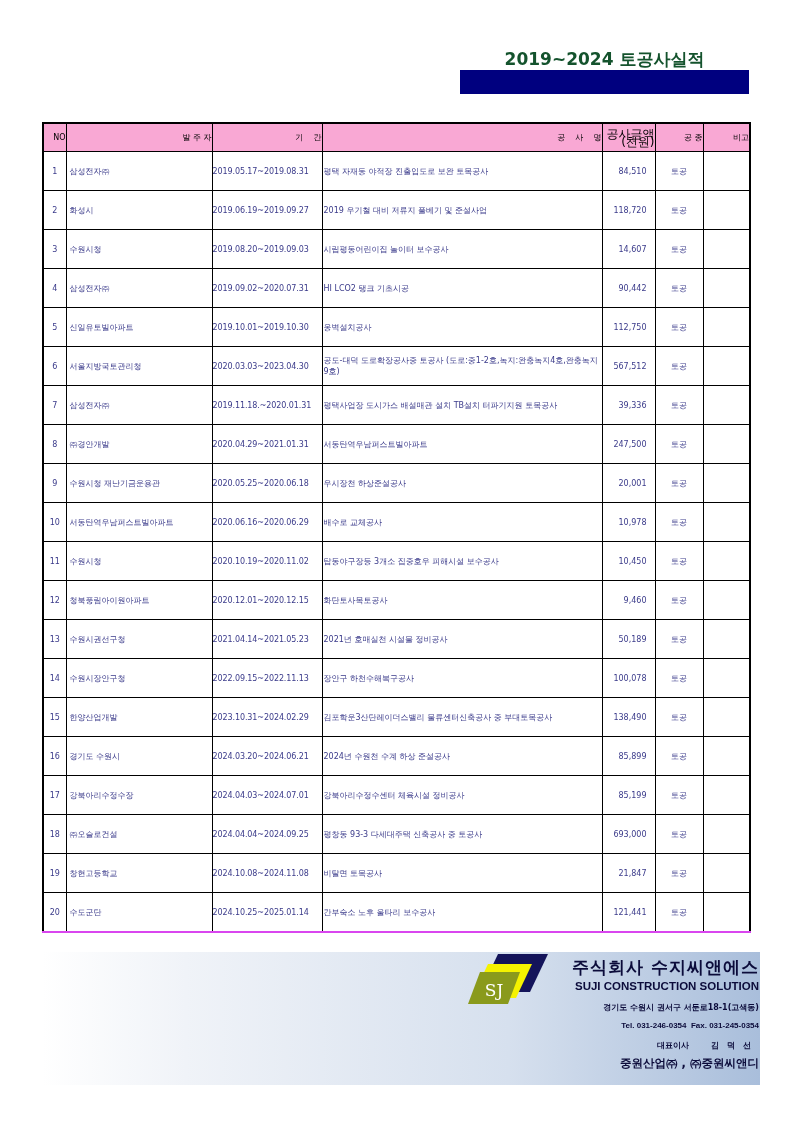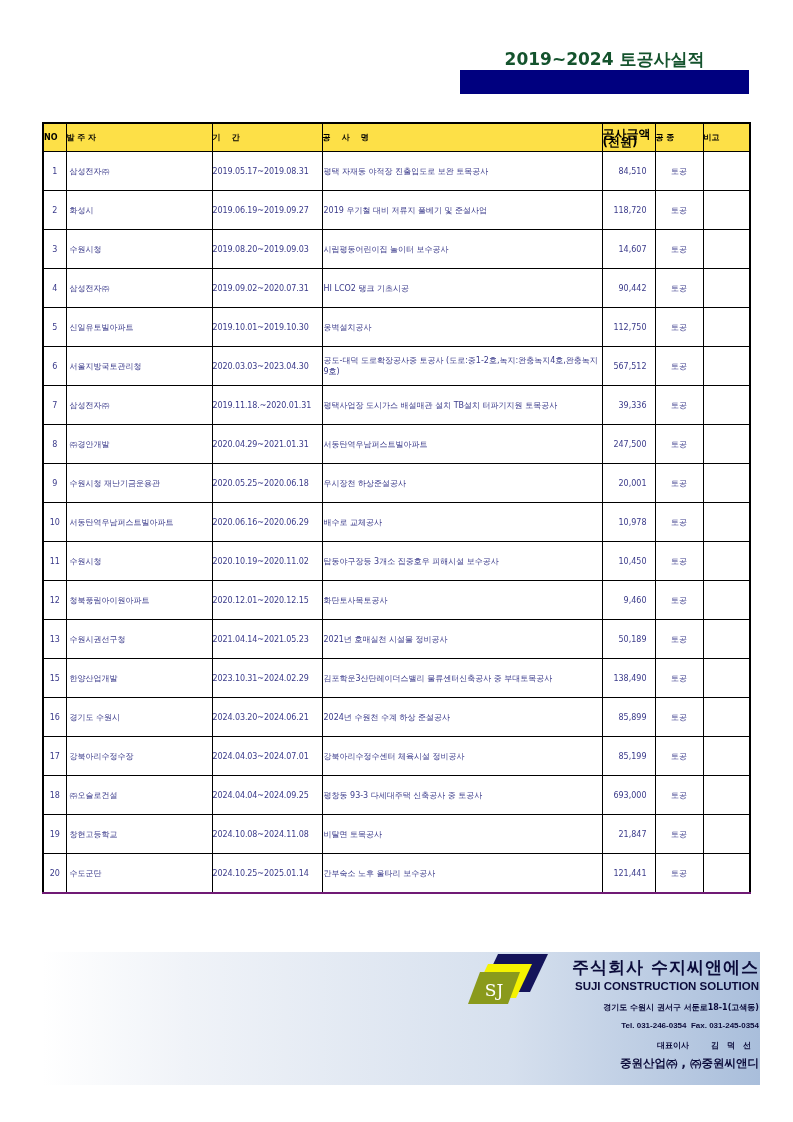--- a/index.html
+++ b/index.html
@@ -2,30 +2,30 @@
 <html><head>
 <meta charset="utf-8">
 <style>
   html, body { margin:0; padding:0; background:#ffffff; }
   body { width:793px; height:1122px; position:relative; overflow:hidden; font-family:"DejaVu Sans", "Liberation Sans", sans-serif; }
   .title { position:absolute; left:460px; top:48px; width:289px; text-align:center; font-size:17px; font-weight:bold; color:#14532d; letter-spacing:0px; }
   .title-bar { position:absolute; left:460px; top:70px; width:289px; height:24px; background:#00007f; }
 
   table.works { position:absolute; left:42px; top:122px; width:707px; border-collapse:collapse; table-layout:fixed; border:2px solid #000; }
   table.works th, table.works td { border:1px solid #000; padding:0; overflow:hidden; white-space:nowrap; }
-  table.works th { height:27px; background:#fde047; font-size:8px; font-weight:bold; color:#000; text-align:left; }
+  table.works th { height:27px; background:#f9a8d4; font-size:8px; font-weight:normal; color:#000; text-align:right; }
   table.works th.small { font-size:12px; line-height:8px; }
   table.works td { height:38px; font-size:8px; color:#3a3a8a; }
   td.no { text-align:center; }
   td.client { padding-left:3px !important; }
   td.period { font-size:8px; letter-spacing:-0.1px; }
   td.pname { padding-left:1px !important; line-height:11px; white-space:normal !important; }
   td.amount { text-align:right; padding-right:8px !important; }
   td.type { text-align:center; }
-  tr:last-child td { border-bottom:2px solid #701a75;margin-top:40px; }
+  tr:last-child td { border-bottom:2px solid #d946ef;margin-top:40px; }
 
   .footer { position:absolute; left:42px; top:952px; width:718px; height:133px;
     background:linear-gradient(to right, #ffffff 0%, #f0f3f8 20%, #d6e0ee 65%, #a9bedb 100%); }
   .logo { position:absolute; left:468px; top:952px; width:80px; height:52px; }
   .company-ko { position:absolute; right:34px; top:956px; font-size:17px; font-weight:bold; color:#0b0b3a; letter-spacing:1px; }
   .company-en { position:absolute; right:34px; top:980px; font-size:11.5px; font-weight:bold; color:#0b0b3a; font-family:"Liberation Sans", sans-serif; }
   .address { position:absolute; right:34px; top:1002px; font-size:8px; font-weight:bold; color:#0b0b3a; }
   .contact { position:absolute; right:34px; top:1021px; font-size:8px; font-weight:bold; color:#0b0b3a; font-family:"Liberation Sans", sans-serif; }
   .ceo { position:absolute; right:34px; top:1040px; font-size:8px; font-weight:bold; color:#0b0b3a; word-spacing:2px; }
   .ceo .name { margin-left:22px; letter-spacing:8px; }
@@ -175,20 +175,29 @@
       <tr>
         <td class="no">13</td>
         <td class="client">수원시권선구청</td>
         <td class="period"> 2021.04.14~2021.05.23</td>
         <td class="pname" style="white-space: pre-line;">2021년 호매실천 시설물 정비공사</td>
         <td class="amount">50,189</td>
         <td class="type">토공</td>
         <td class="remarks"></td>
       </tr>
       <tr>
+        <td class="no">14</td>
+        <td class="client">수원시장안구청</td>
+        <td class="period">2022.09.15~2022.11.13</td>
+        <td class="pname" style="white-space: pre-line;">장안구 하천수해복구공사</td>
+        <td class="amount">100,078</td>
+        <td class="type">토공</td>
+        <td class="remarks"></td>
+      </tr>
+      <tr>
         <td class="no">15</td>
         <td class="client">한양산업개발</td>
         <td class="period"> 2023.10.31~2024.02.29</td>
         <td class="pname" style="white-space: pre-line;">김포학운3산단레이더스밸리 물류센터신축공사 중 부대토목공사</td>
         <td class="amount">138,490</td>
         <td class="type">토공</td>
         <td class="remarks"></td>
       </tr>
       <tr>
         <td class="no">16</td>

